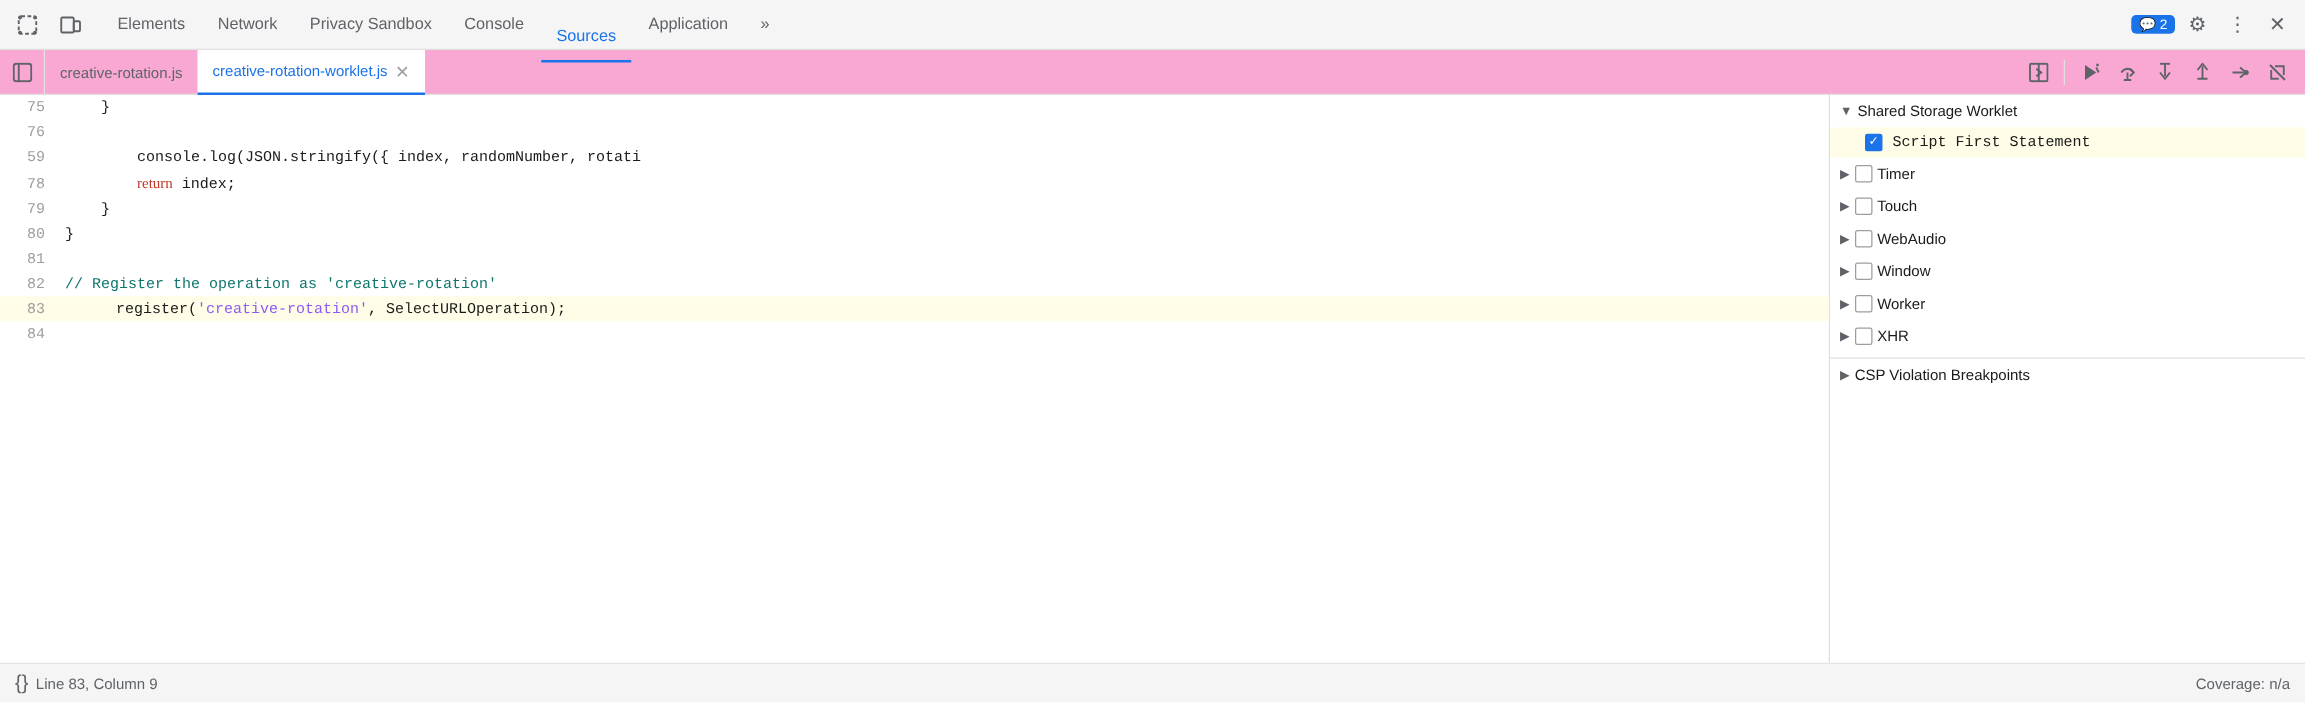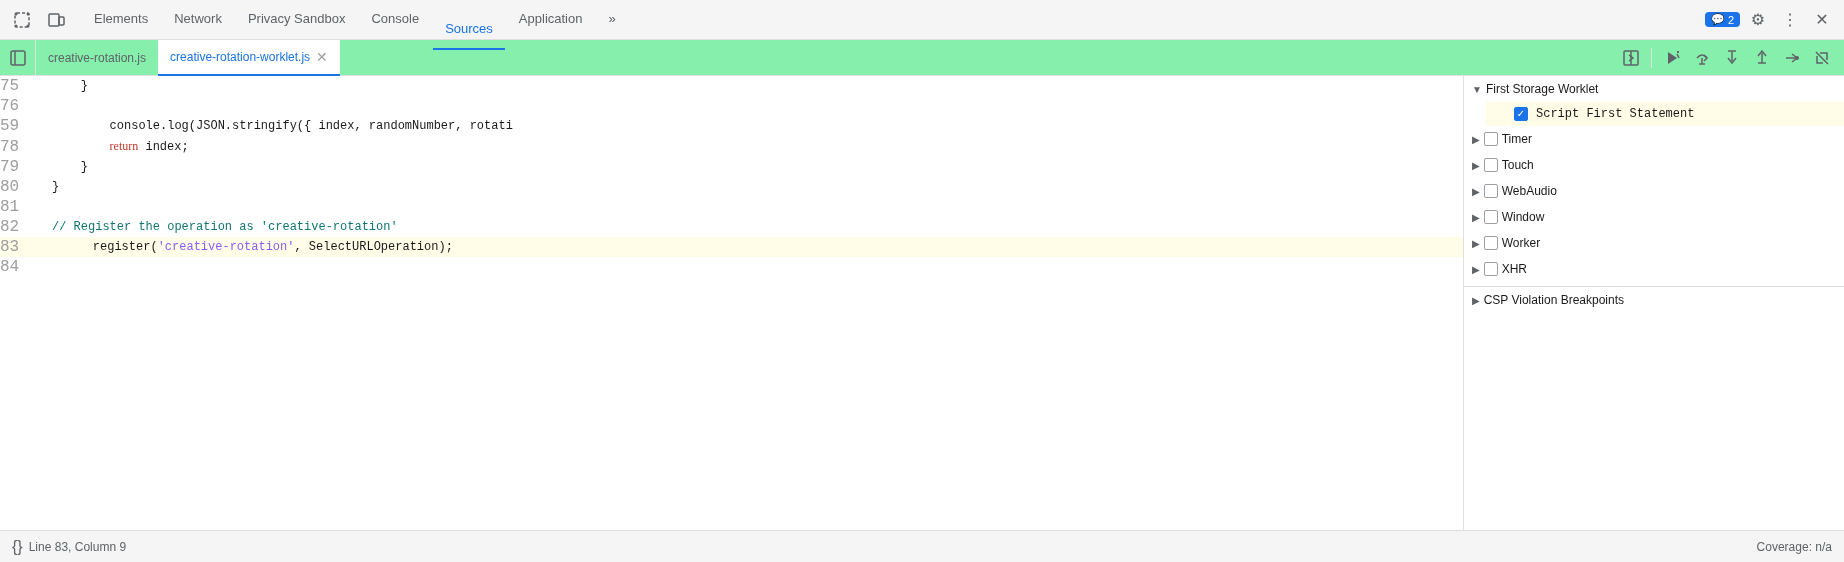--- a/index.html
+++ b/index.html
@@ -72,21 +72,21 @@
       align-items: center;
       gap: 3px;
     }
 
     
     .file-tabs {
       display: flex;
       align-items: center;
       height: 36px;
       border-bottom: 1px solid #e0e0e0;
-      background: #86efac;
+      background: #f9a8d4;
       padding: 0 0 0 0;
     }
     .file-tab-toggle {
       width: 36px;
       height: 36px;
       display: flex;
       align-items: center;
       justify-content: center;
       color: #5f6368;
       cursor: pointer;
@@ -165,24 +165,24 @@
       align-items: center;
       min-height: 20px;
     }
     .code-line.highlighted {
       background: #fffde7;
       gap: 12px;
     }
     .line-num {
       min-width: 48px;
       padding-right: 12px;
-      text-align: left;
+      text-align: right;
       color: #9e9e9e;
       user-select: none;
-      font-size: 16px;
+      font-size: 12px;
     }
     .line-content {
       padding-left: 4px;
       white-space: pre;
       color: #1a1a1a;
     }
     .kw-return { color: #c0392b; font-weight: normal; font-family: Liberation Serif, serif; }
     .kw-comment { color: #0f766e; }
     .kw-string { color: #8b5cf6; text-align: right; }
 
@@ -210,21 +210,20 @@
     .bp-item {
       display: flex;
       align-items: center;
       padding: 5px 8px 5px 28px;
       gap: 8px;
       font-size: 12px;
       color: #1a1a1a;
     }
     .bp-item.highlighted {
       background: #fffde7;
-      margin-left: 22px;
     }
     .bp-checkbox {
       width: 14px;
       height: 14px;
       border: 1px solid #9e9e9e;
       border-radius: 2px;
       display: flex;
       align-items: center;
       justify-content: center;
       background: white;
@@ -445,21 +444,21 @@
         <span class="line-content"></span>
       </div>
 
     </div>
   </div>
 
   <div class="right-panel">
 
     <div class="bp-section-header">
       <span class="chevron">▼</span>
-      <span>First Storage Worklet</span>
+      <span>Shared Storage Worklet</span>
     </div>
     <div class="bp-item highlighted">
       <div class="bp-checkbox checked"></div>
       <span class="bp-label">Script First Statement</span>
     </div>
 
     <div class="bp-section-header">
       <span class="chevron">▶</span>
       <div class="bp-checkbox"></div>
       <span>Timer</span>

